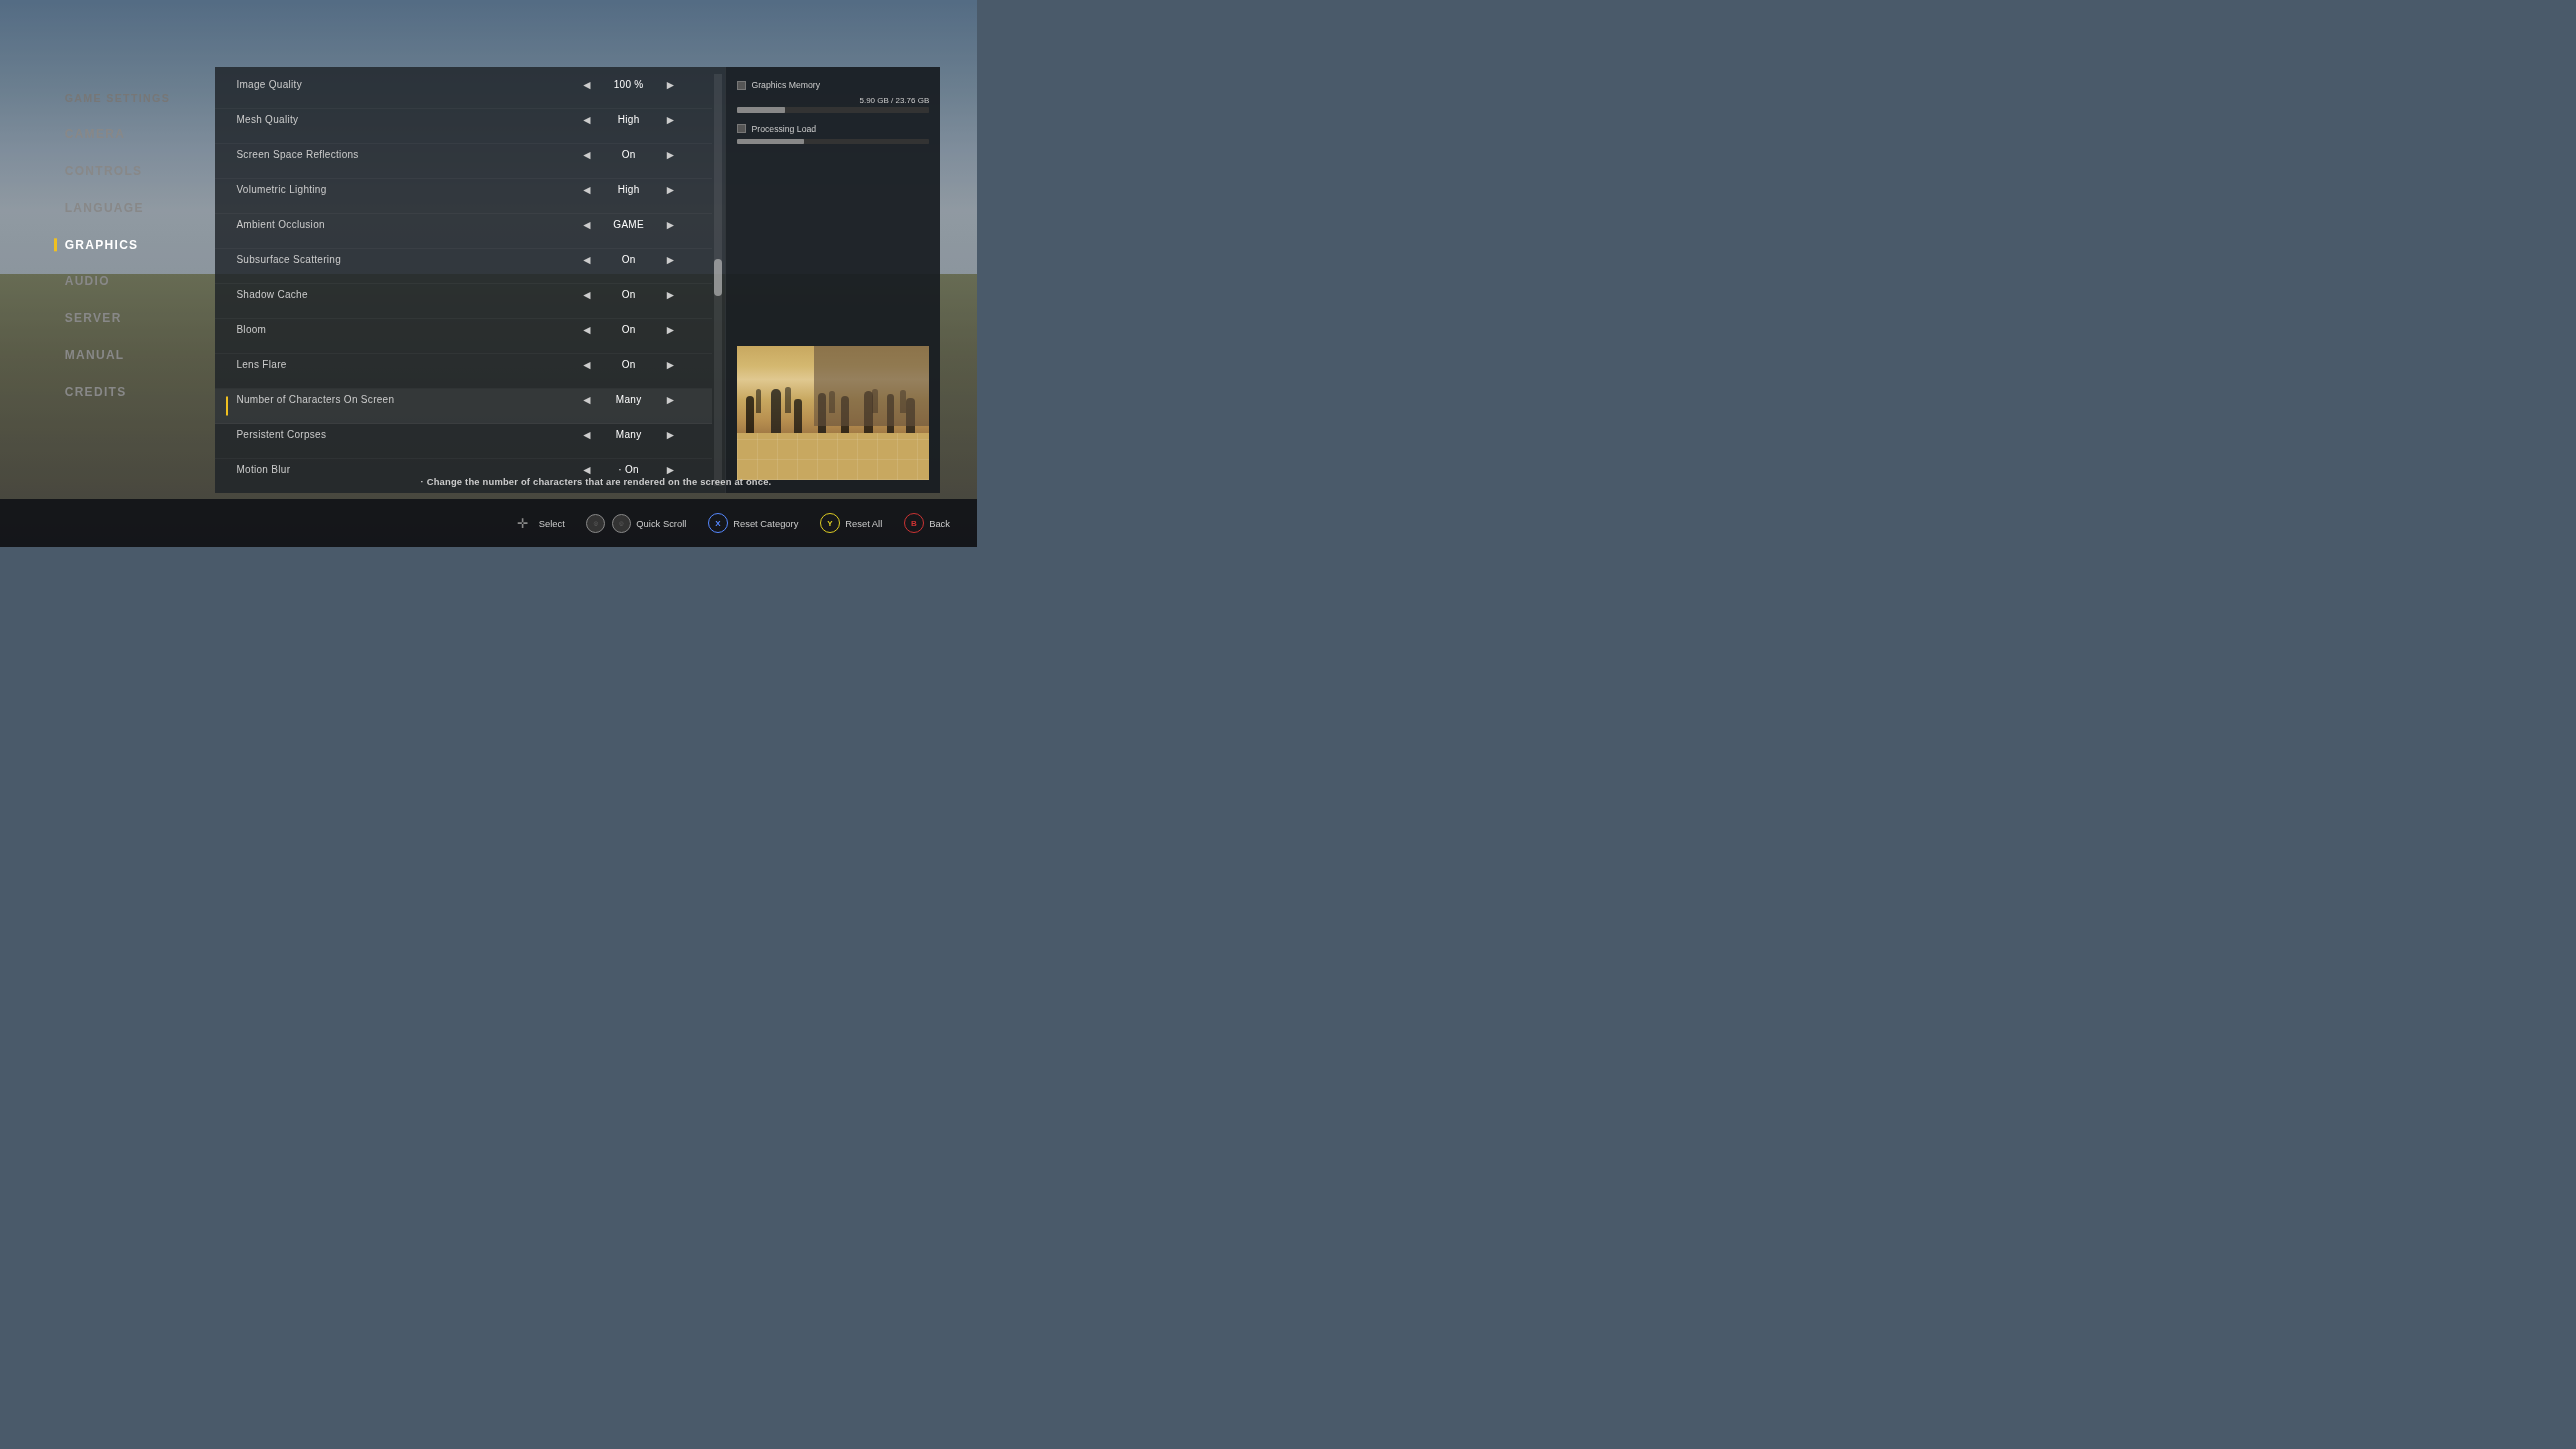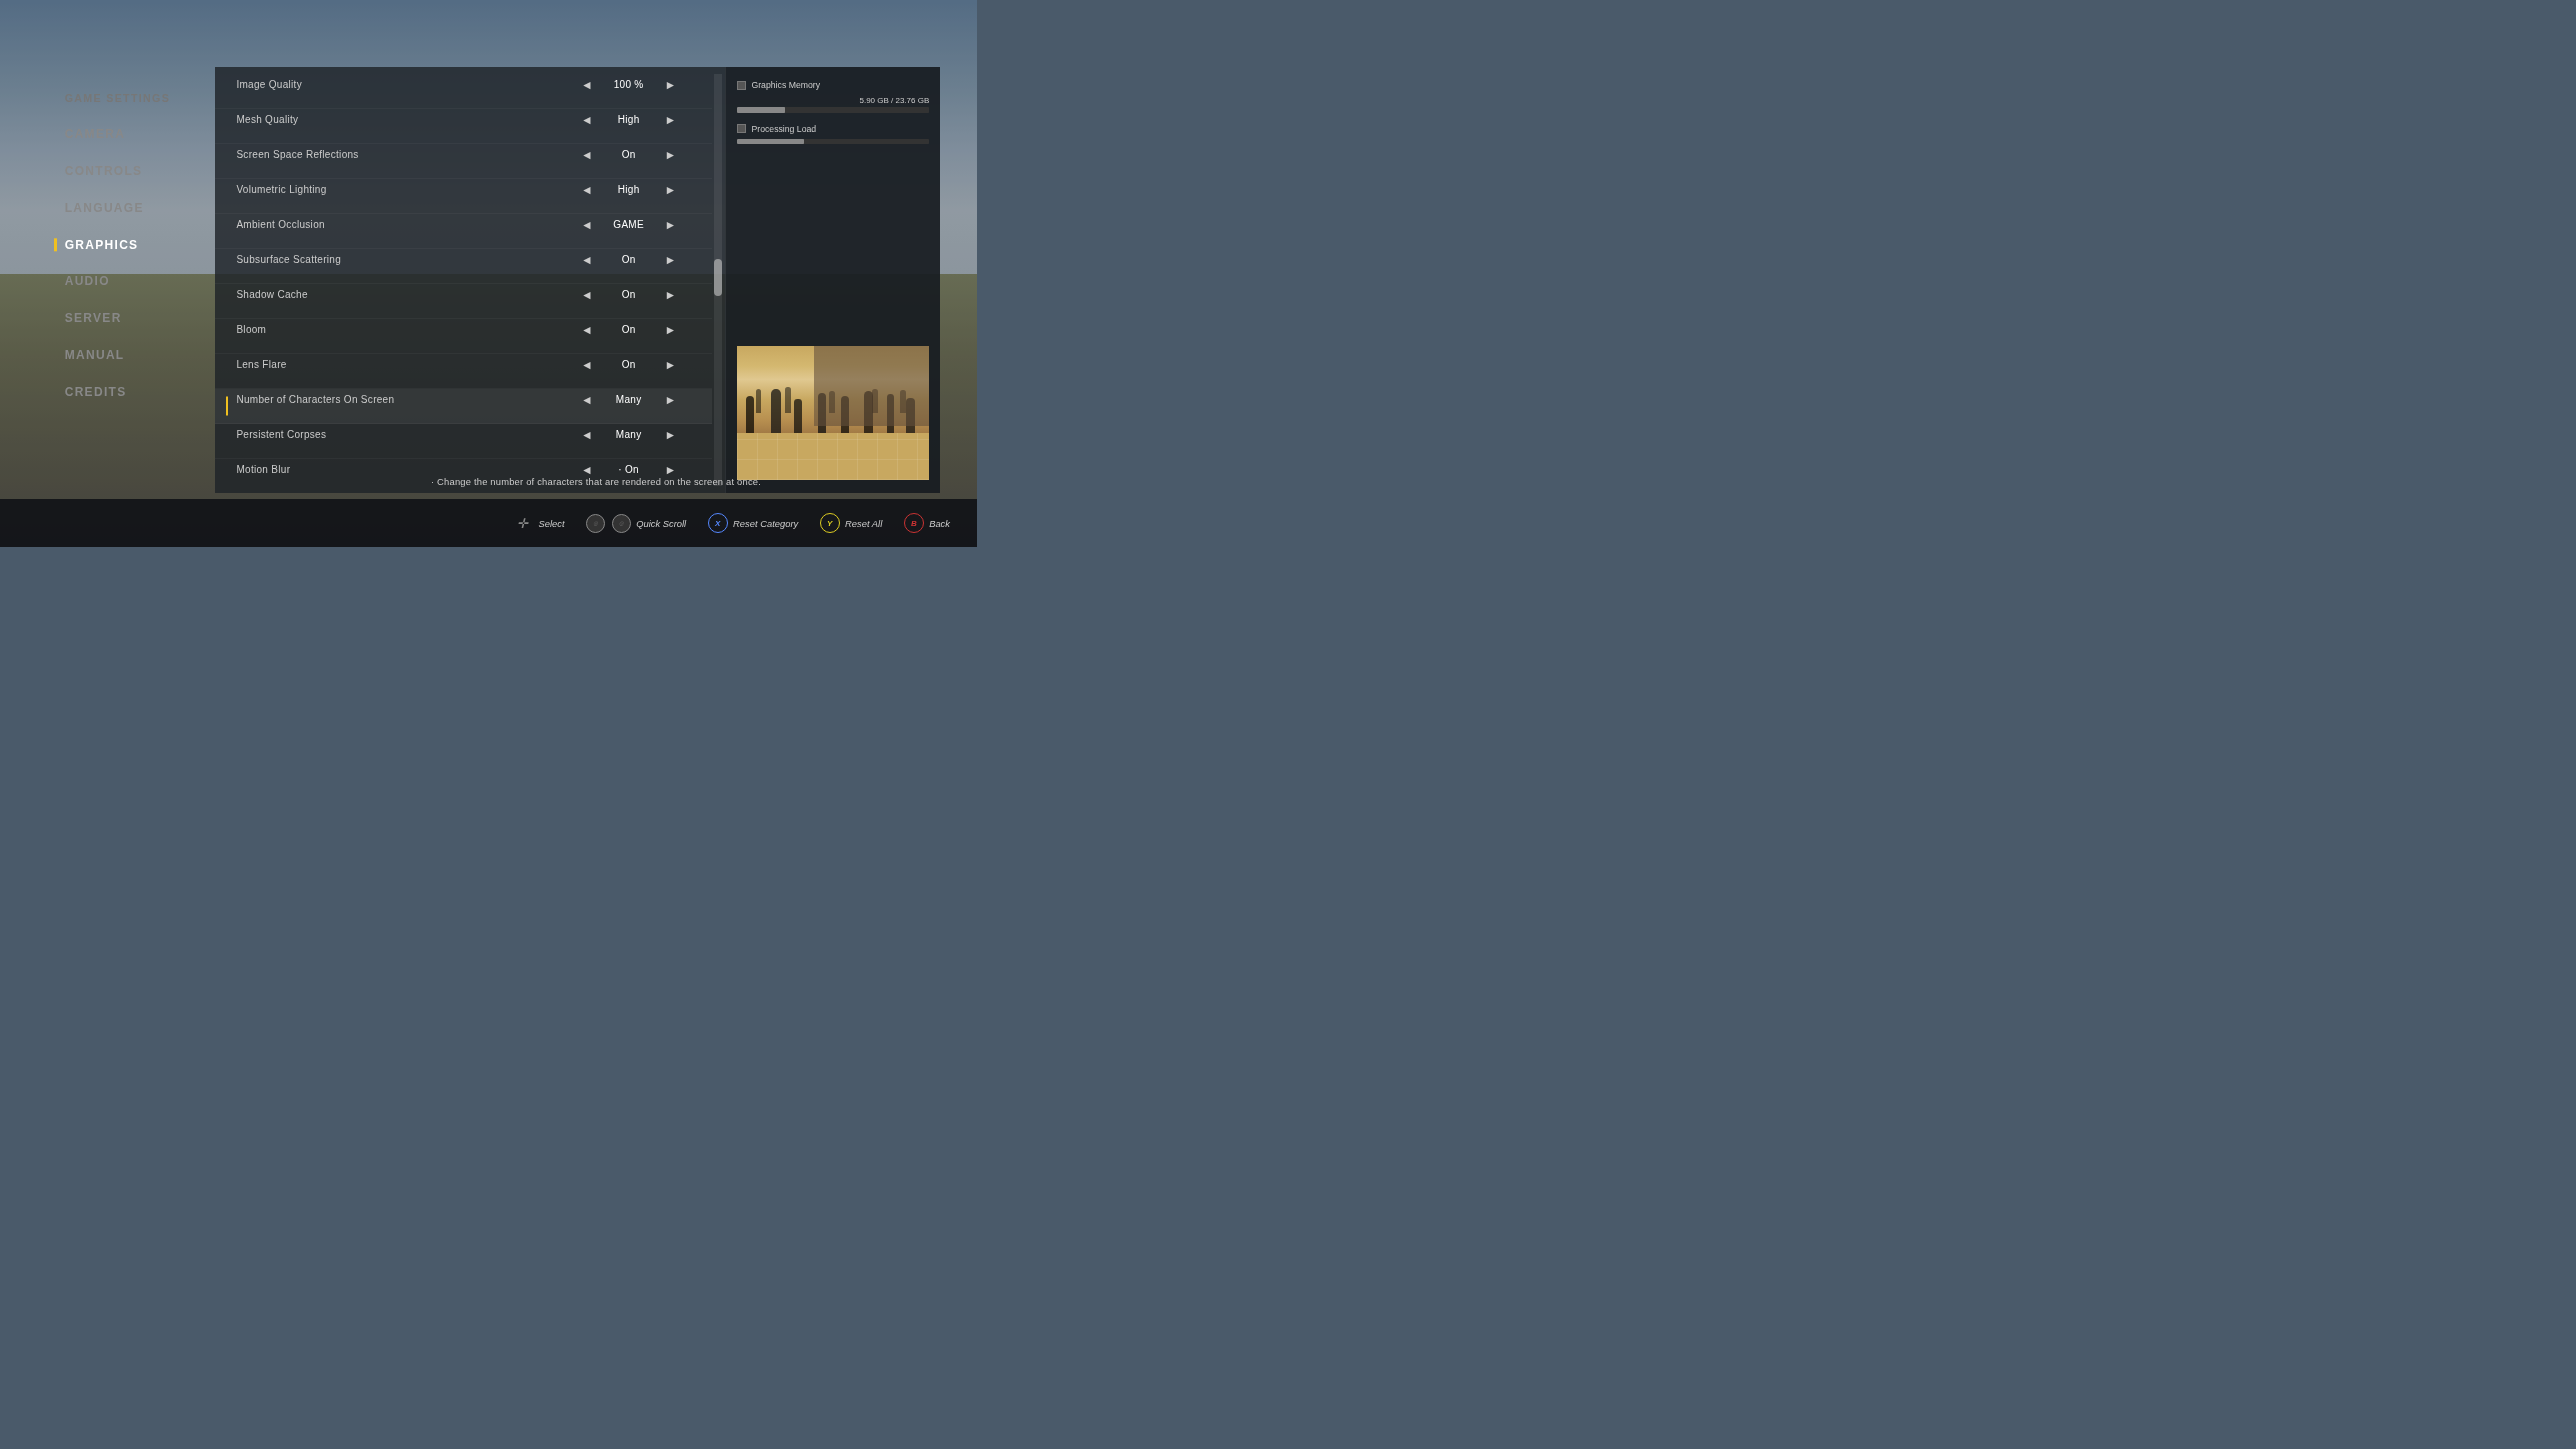--- a/index.html
+++ b/index.html
@@ -254,36 +254,36 @@
     
     .hint-text {
       position: absolute;
       bottom: 60px;
       left: 215px;
       right: 0;
       text-align: center;
       color: #ccc;
       font-size: 9.4px;
       letter-spacing: 0.2px;
+      font-weight: bold;
     }
 
     
     .bottom-bar {
       position: absolute;
       bottom: 0;
       left: 0;
       right: 0;
       height: 48px;
       background: rgba(15, 18, 22, 0.9);
       display: flex;
       align-items: center;
       justify-content: flex-end;
       padding: 0 27px;
       gap: 21.5px;
-      font-style: italic;
     }
 
     .control-hint {
       display: flex;
       align-items: center;
       gap: 5.4px;
       color: #ccc;
       font-size: 9.4px;
     }
 

